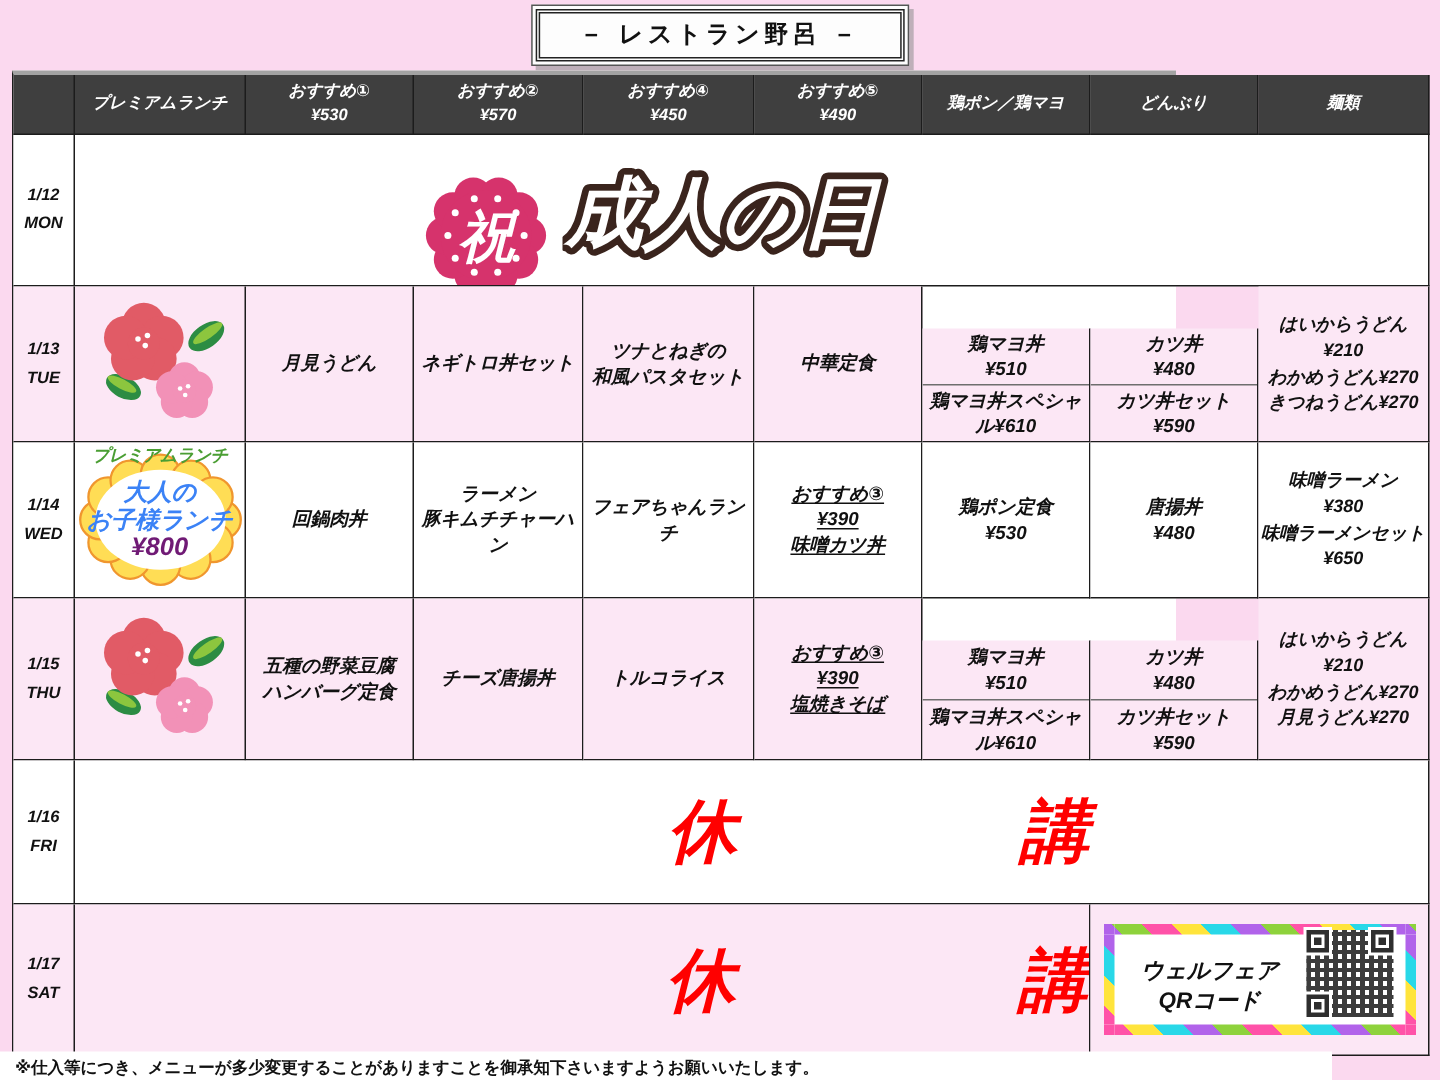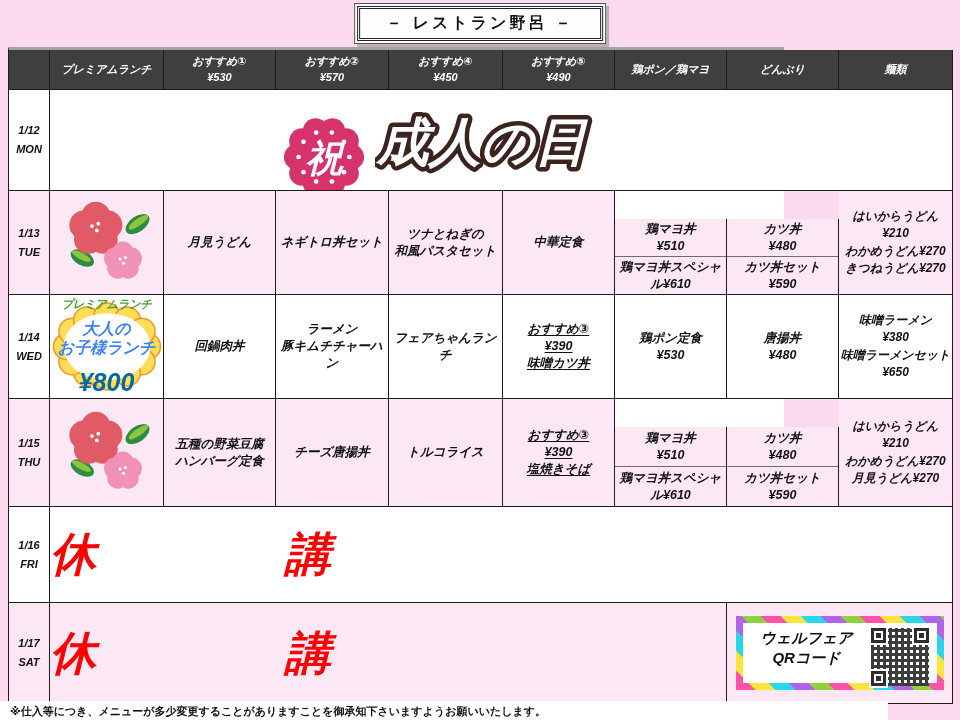--- a/index.html
+++ b/index.html
@@ -34,36 +34,36 @@
   .half { flex:1; display:flex; align-items:center; justify-content:center; white-space:pre-line; padding:1px 2px; }
   .half-top { border-bottom:1.5px solid #6e6e6e; }
 
   
   .merge-cell { justify-content:center; }
   .holiday-logo { display:flex; align-items:center; gap:8px; margin-right:78px; }
   .badge-wrap { position:relative; width:86px; height:86px; }
 
   
   .closed-cell { justify-content:flex-start; padding:0; }
-  .closed-wrap { width:677px; display:flex; justify-content:flex-start; }
+  .closed-wrap { width:677px; display:flex; justify-content:flex-end; }
   .closed-text { color:#ff0000; font-size:46px; font-weight:800; white-space:pre; letter-spacing:1px; }
 
   
   .premium-badge { position:relative; width:110px; height:101px; }
   .premium-badge svg { position:absolute; left:0; top:0; }
   .pb-title { position:absolute; top:1px; left:0; right:0; text-align:center;
     color:#4a9e33; font-size:11.5px; font-weight:800; letter-spacing:-0.5px; }
   .pb-name { position:absolute; top:23px; left:0; right:0; text-align:center;
     font-size:16px; font-weight:800; line-height:1.2; white-space:pre-line; color:#3b82f6; }
-  .pb-price { position:absolute; top:70px; left:0; right:0; text-align:center;
-    color:#0369a1; font-size:25px; font-weight:800; }
+  .pb-price { position:absolute; top:58px; left:0; right:0; text-align:center;
+    color:#701a75; font-size:17px; font-weight:800; }
 
   
   .qr-cell { padding:0; }
-  .qr-frame { width:208px; height:74px; background:#fff; display:flex; align-items:flex-start;
+  .qr-frame { width:208px; height:74px; background:#fff; display:flex; align-items:flex-end;
     gap:8px; padding:5px 8px; border:7px solid;
     border-image:repeating-linear-gradient(45deg,#ff52a8 0 14px,#ffe43c 14px 28px,#29d8e8 28px 42px,#b163ea 42px 56px,#8ed23c 56px 70px) 7; }
   .qr-label { flex:1; text-align:center; font-size:15px; font-weight:700; white-space:pre-line; line-height:1.35; color:#111; }
   .qr { position:relative; width:58px; height:58px; flex:0 0 58px;
     background-image:repeating-linear-gradient(0deg,#3c3c3c 0 3px,transparent 3px 6px),
                      repeating-linear-gradient(90deg,#3c3c3c 0 3px,#fff 3px 6px); }
   .finder { position:absolute; width:15px; height:15px; background:#fff; border:3px solid #2e2e2e; box-shadow:0 0 0 2px #fff; }
   .finder::after { content:""; position:absolute; inset:2px; background:#2e2e2e; }
   .f-tl { left:0; top:0; } .f-tr { right:0; top:0; } .f-bl { left:0; bottom:0; }
 

